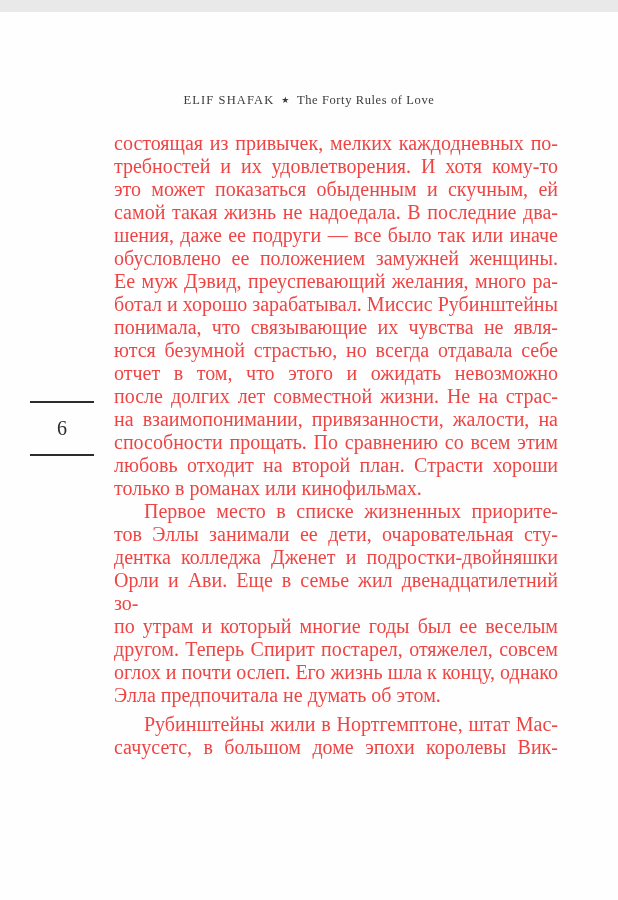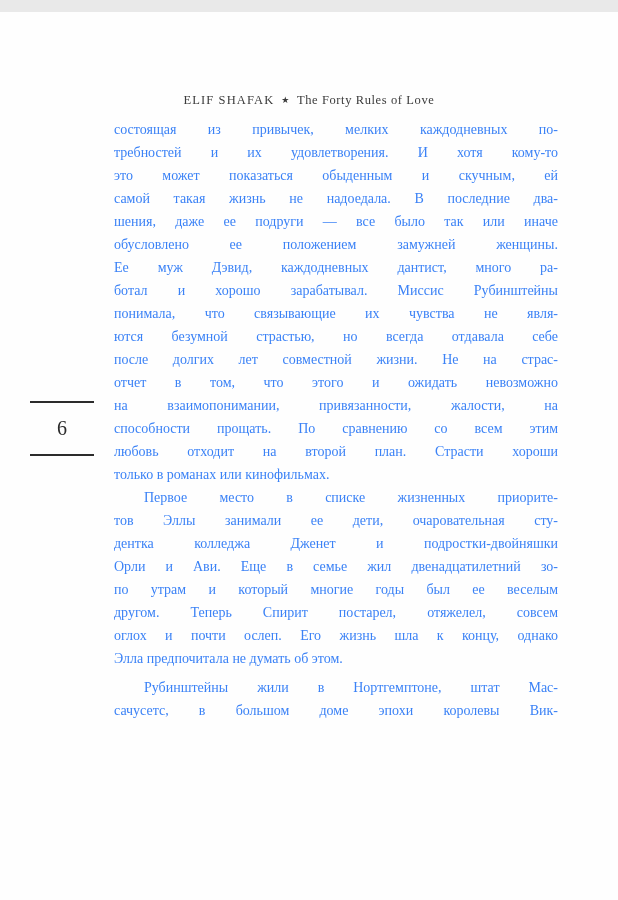--- a/index.html
+++ b/index.html
@@ -54,25 +54,25 @@
     text-align: center;
     font-size: 20px;
     line-height: 20px;
     padding: 15px 0 16px 0;
     color: #2c2c2c;
   }
   
   .body-text {
     position: absolute;
     left: 114px;
-    top: 106px;
+    top: 120px;
     width: 444px;
-    font-size: 14px;
+    font-size: 20px;
     line-height: 23px;
-    color: #3b82f6;
+    color: #ef4444;
   }
   .line {
     text-align: justify;
     text-align-last: justify;
     min-height: 23px;
     white-space: normal;
   }
   .line.end {
     text-align-last: left;
   }
@@ -98,26 +98,26 @@
     <div class="rule"></div>
   </div>
 
   <div class="body-text">
       <div class="line">состоящая из привычек, мелких каждодневных по-</div>
       <div class="line">требностей и их удовлетворения. И хотя кому-то</div>
       <div class="line">это может показаться обыденным и скучным, ей</div>
       <div class="line">самой такая жизнь не надоедала. В последние два-</div>
       <div class="line">шения, даже ее подруги — все было так или иначе</div>
       <div class="line">обусловлено ее положением замужней женщины.</div>
-      <div class="line">Ее муж Дэвид, каждодневных дантист, много ра-</div>
+      <div class="line">Ее муж Дэвид, преуспевающий желания, много ра-</div>
       <div class="line">ботал и хорошо зарабатывал. Миссис Рубинштейны</div>
       <div class="line">понимала, что связывающие их чувства не явля-</div>
       <div class="line">ются безумной страстью, но всегда отдавала себе</div>
+      <div class="line">отчет в том, что этого и ожидать невозможно</div>
       <div class="line">после долгих лет совместной жизни. Не на страс-</div>
-      <div class="line">отчет в том, что этого и ожидать невозможно</div>
       <div class="line">на взаимопонимании, привязанности, жалости, на</div>
       <div class="line">способности прощать. По сравнению со всем этим</div>
       <div class="line">любовь отходит на второй план. Страсти хороши</div>
       <div class="line end">только в романах или кинофильмах.</div>
       <div class="line indent">Первое место в списке жизненных приорите-</div>
       <div class="line">тов Эллы занимали ее дети, очаровательная сту-</div>
       <div class="line">дентка колледжа Дженет и подростки-двойняшки</div>
       <div class="line">Орли и Ави. Еще в семье жил двенадцатилетний зо-</div>
       <div class="line">по утрам и который многие годы был ее веселым</div>
       <div class="line">другом. Теперь Спирит постарел, отяжелел, совсем</div>

